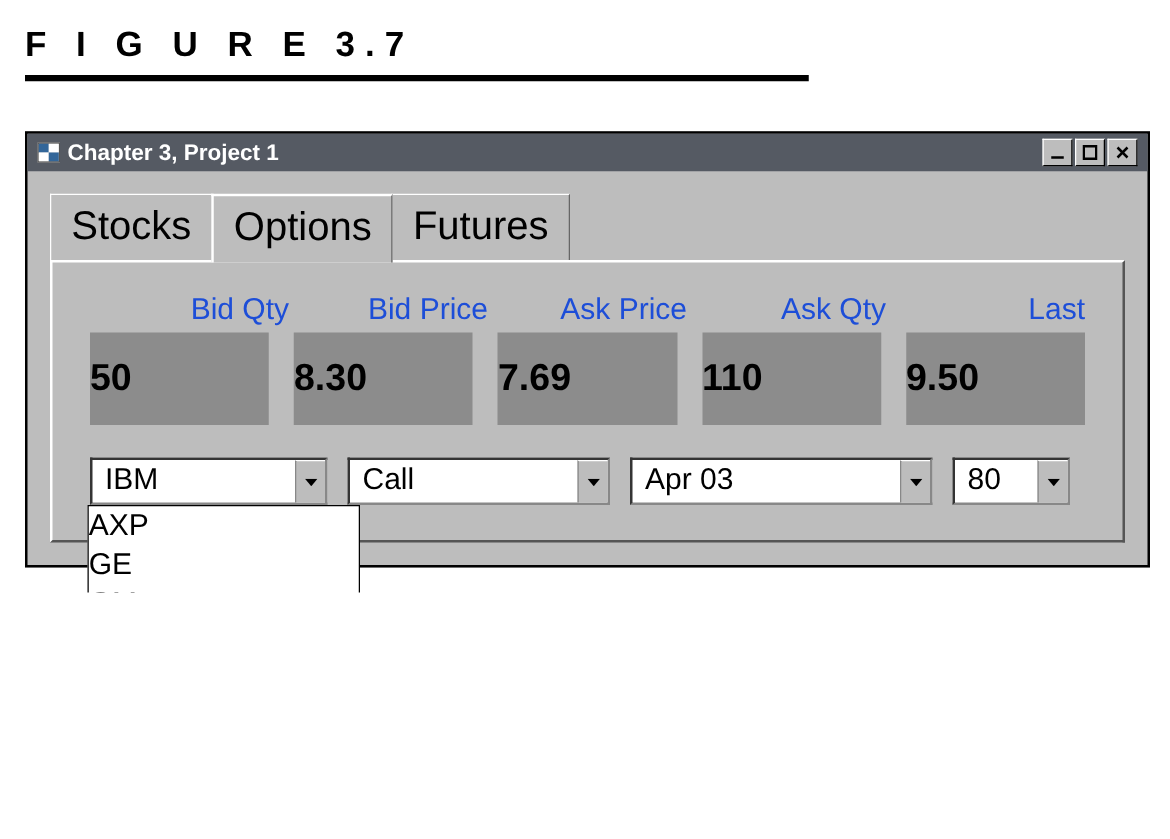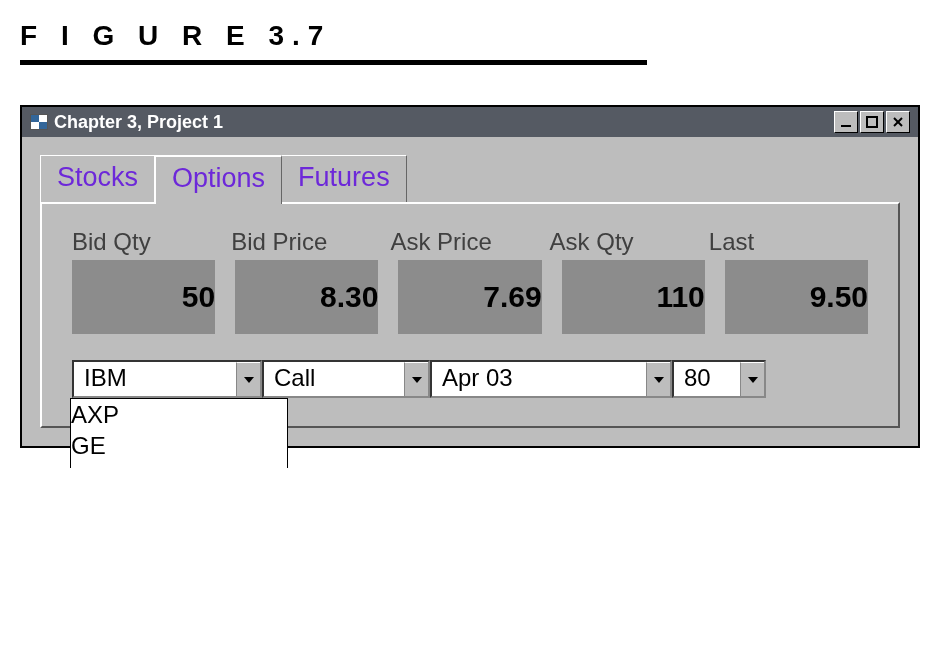--- a/index.html
+++ b/index.html
@@ -80,22 +80,22 @@
       position: relative;
       z-index: 2;
     }
     .tab {
       background: #bdbdbd;
       border: 1px solid #666;
       border-top-color: #fff;
       border-left-color: #fff;
       border-bottom: none;
       padding: 6px 16px 8px 16px;
-      font-size: 27px;
-      color: #6d28d9;
+      font-size: 32px;
+      color: #000000;
       cursor: pointer;
       margin-right: -1px;
       position: relative;
     }
     .tab.active {
       background: #bdbdbd;
       border-top: 2px solid #fff;
       border-left: 2px solid #fff;
       top: 0;
       z-index: 3;
@@ -112,41 +112,42 @@
       z-index: 1;
     }
     .headers-row {
       display: flex;
       gap: 0;
       margin-bottom: 4px;
       padding: 0 10px;
     }
     .hdr {
       flex: 1;
-      text-align: left;
+      text-align: right;
       font-size: 24px;
-      color: #404040;
+      color: #1d4ed8;
     }
     .values-row {
       display: flex;
       gap: 20px;
       padding: 0 10px;
       margin-bottom: 26px;
     }
     .val {
       flex: 1;
       background: #8c8c8c;
-      text-align: right;
+      text-align: left;
       font-size: 30px;
       font-weight: bold;
       padding: 20px 0;
       color: #000;
     }
     .combo-row {
       display: flex;
+      gap: 16px;
       padding: 0 10px;
       position: relative;
     }
     .combo {
       display: flex;
       align-items: stretch;
       background: #fff;
       border: 2px inset #888;
       font-size: 24px;
       height: 38px;
@@ -259,21 +260,21 @@
 
         <div class="combo" style="width:190px">
           <div class="combo-text">IBM</div>
           <div class="combo-btn">
             <svg width="10" height="6">
                 <polygon points="0,0 10,0 5,6"></polygon>
               </svg>
           </div>
         </div>
 
-        <div class="combo" style="width:168px">
+        <div class="combo" style="width:210px">
           <div class="combo-text">Call</div>
           <div class="combo-btn">
             <svg width="10" height="6">
                 <polygon points="0,0 10,0 5,6"></polygon>
               </svg>
           </div>
         </div>
 
         <div class="combo" style="width:242px">
           <div class="combo-text">Apr 03</div>

